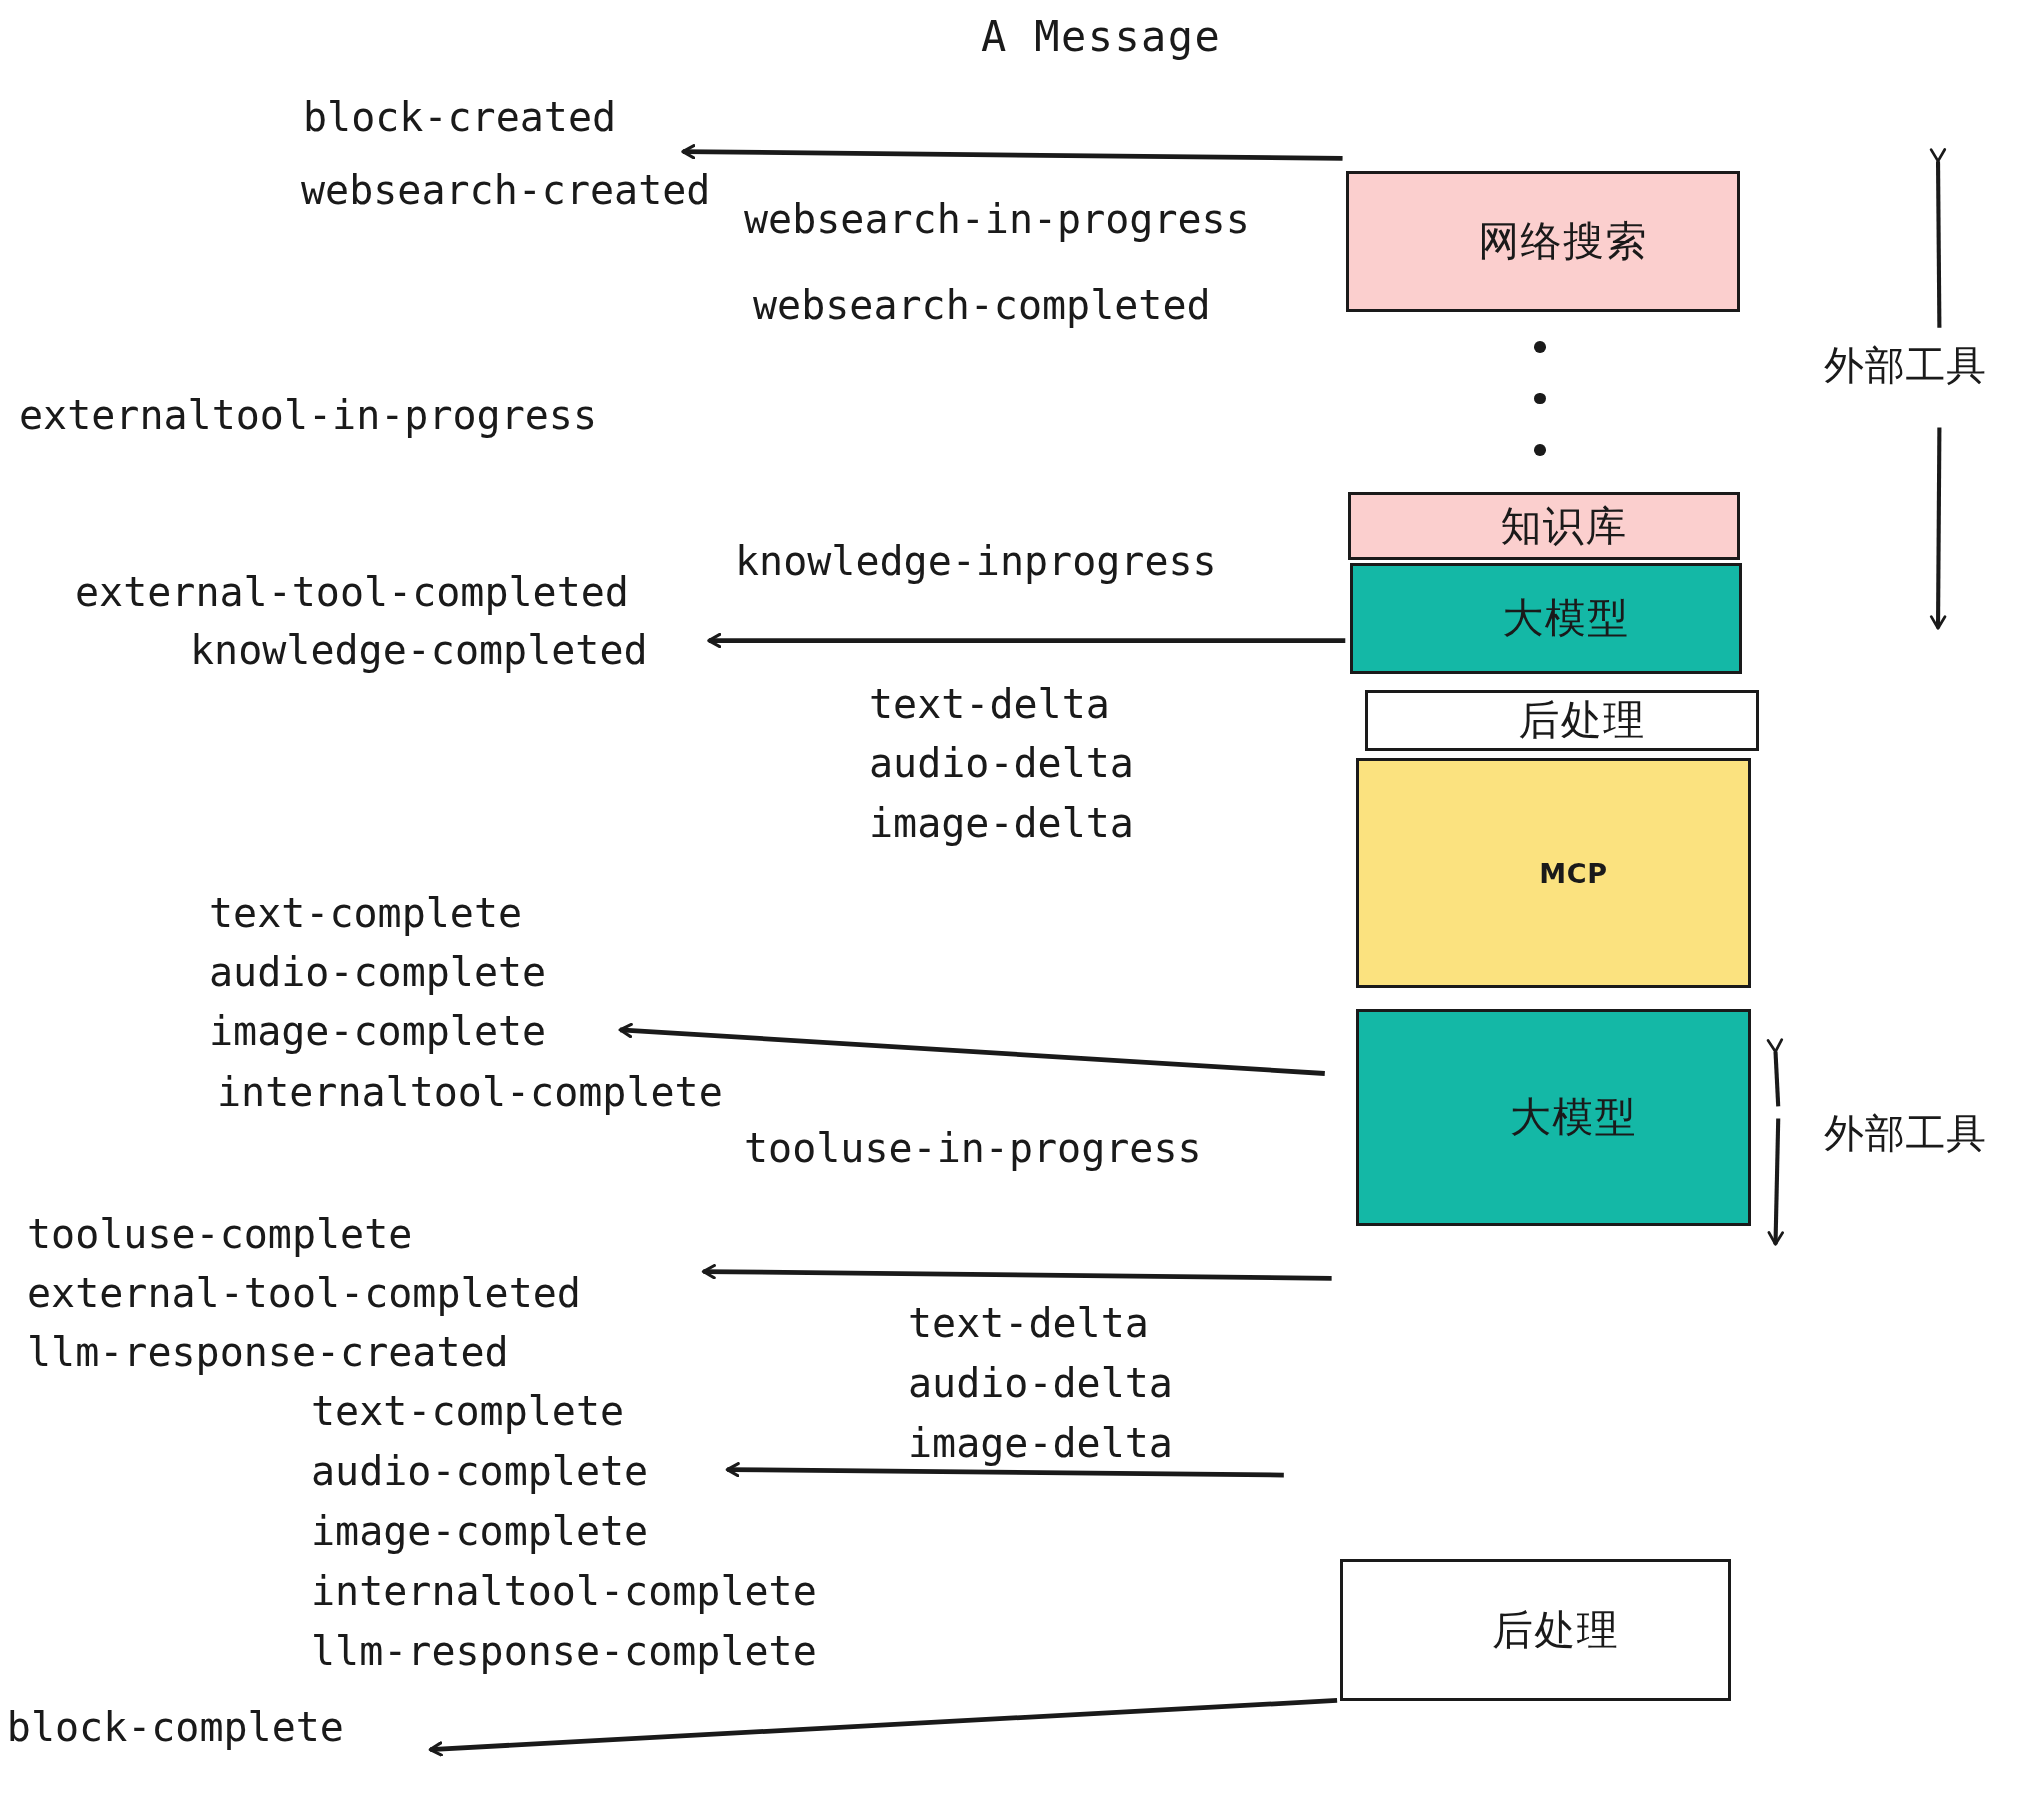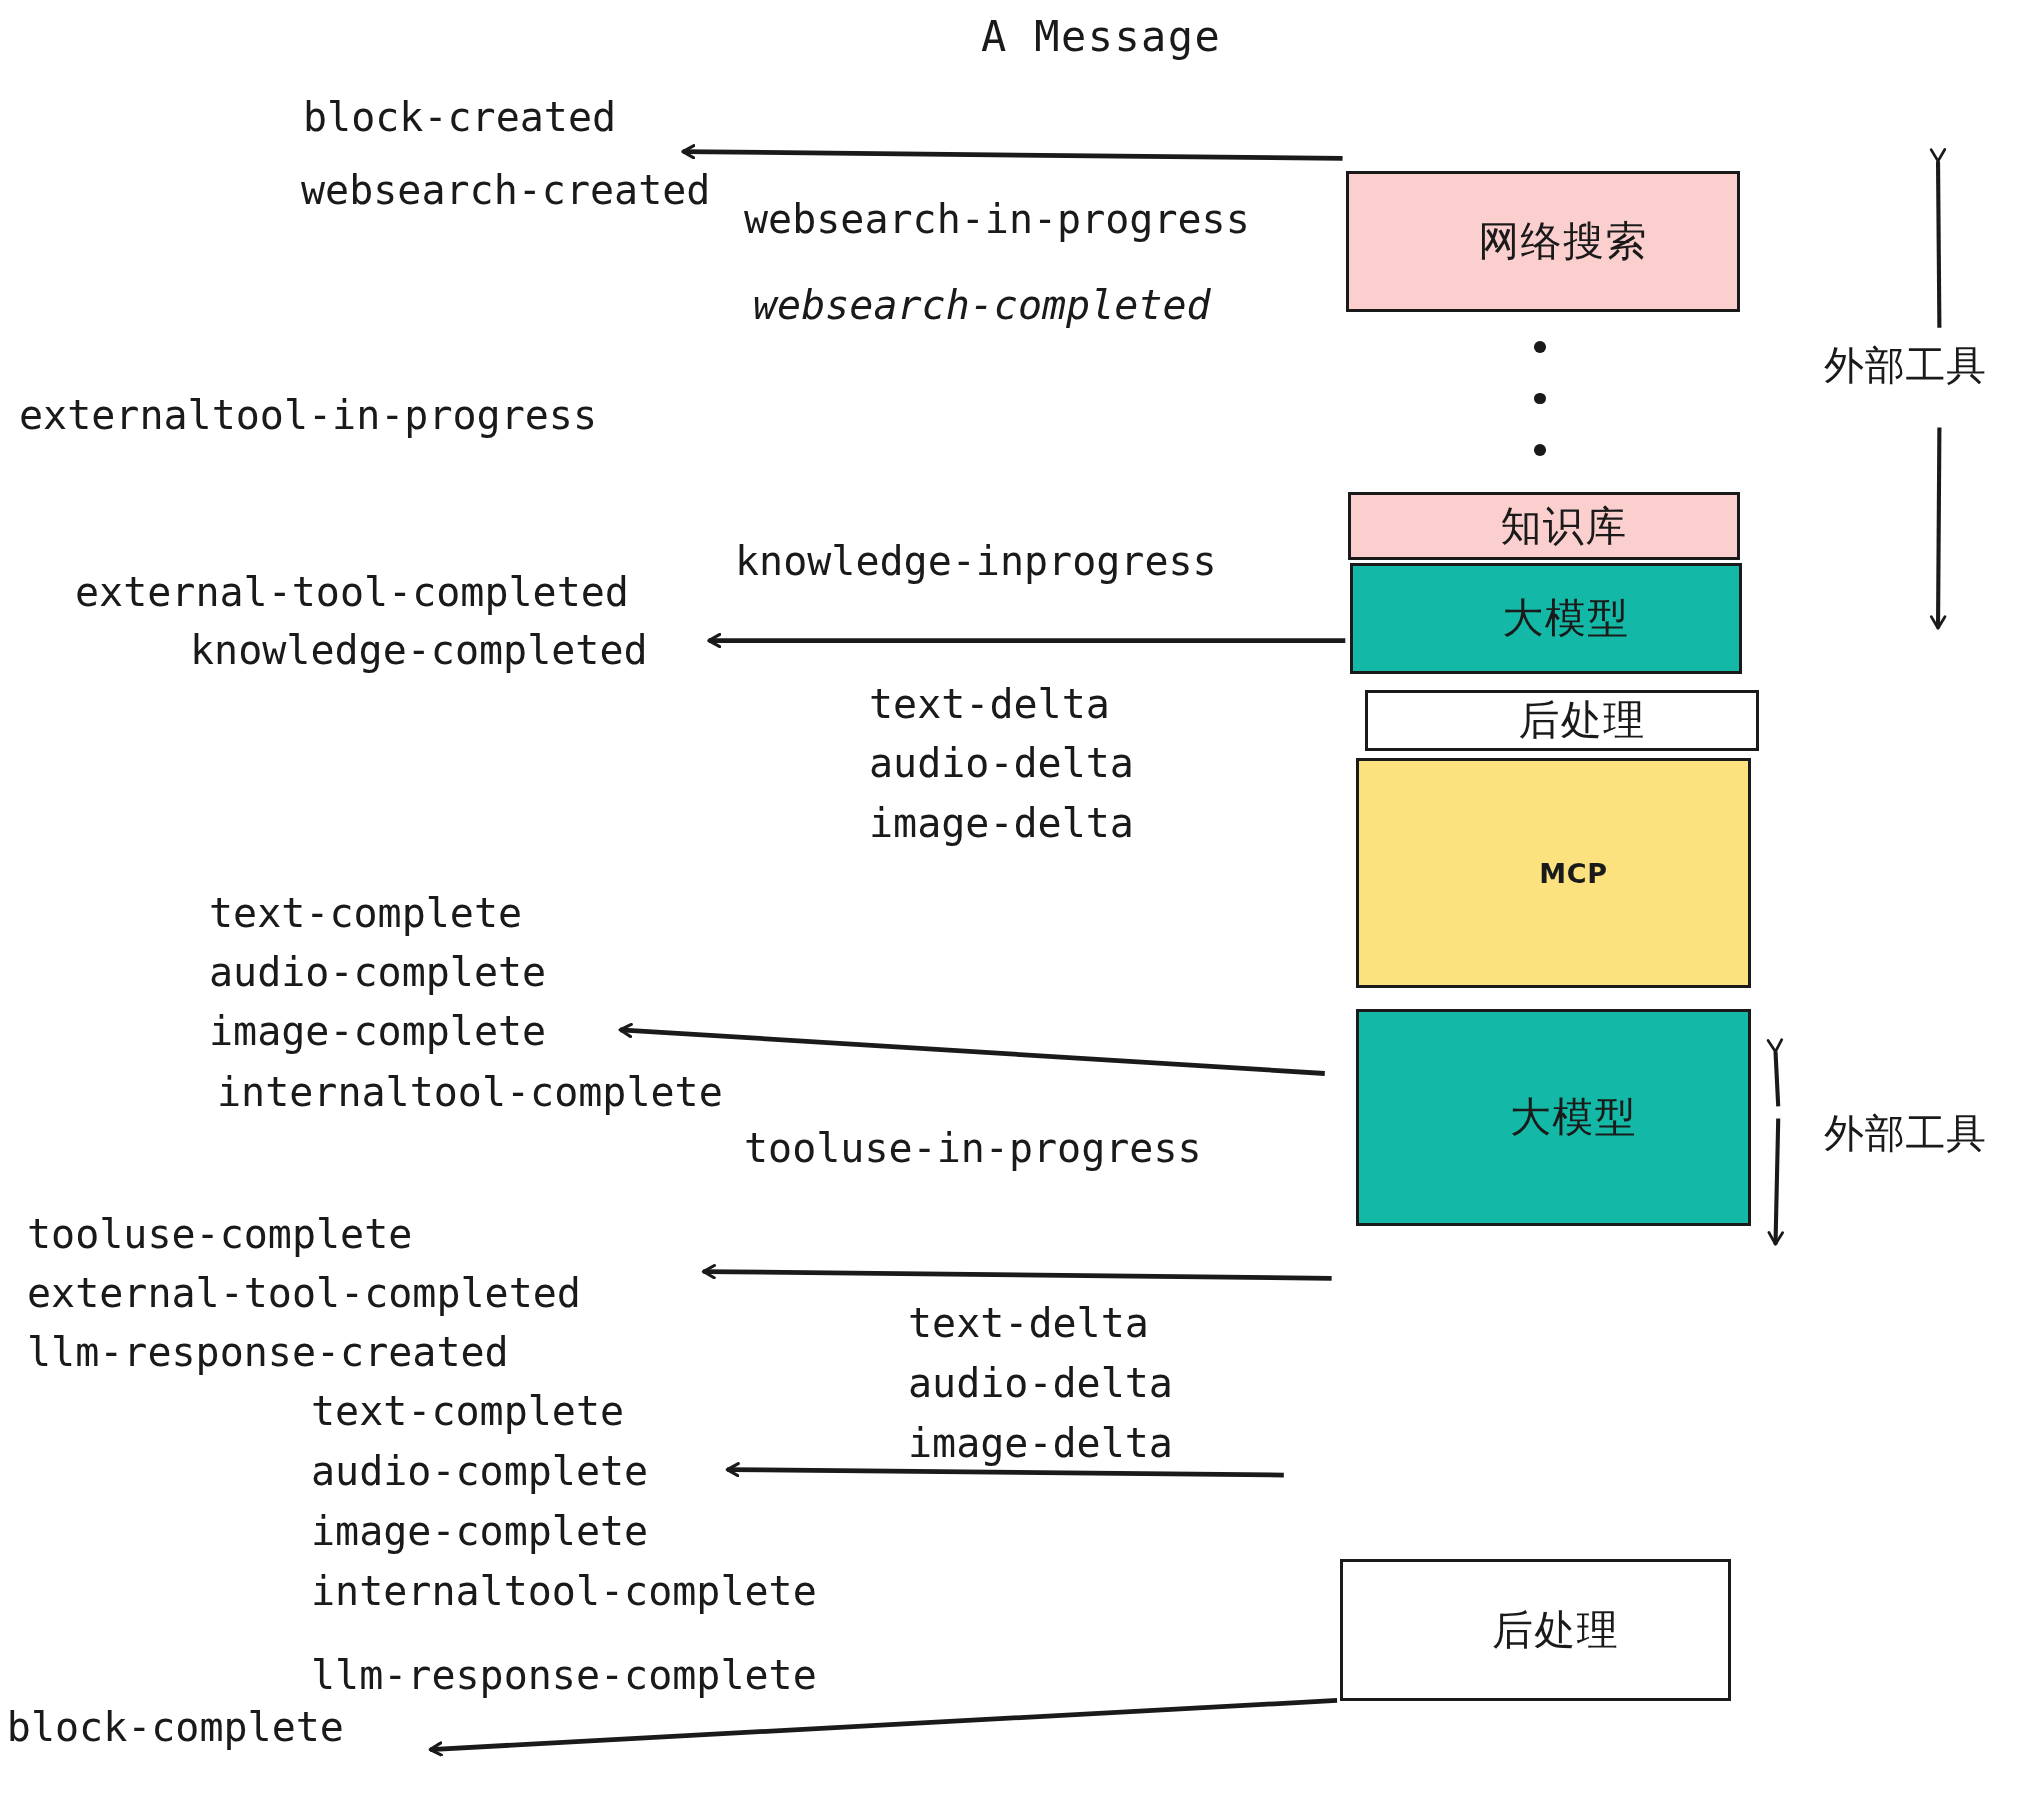--- a/index.html
+++ b/index.html
@@ -99,21 +99,21 @@
 </head>
 <body>
 
 <div id="canvas">
 
   <div class="title" style="left:981px; top:12.3px;">A Message</div>
 
   <div class="evt" style="left:303px; top:97px;">block-created</div>
   <div class="evt" style="left:301px; top:170px;">websearch-created</div>
   <div class="evt" style="left:744px; top:199px;">websearch-in-progress</div>
-  <div class="evt" style="left:753px; top:285px;font-style:italic;">websearch-completed</div>
+  <div class="evt" style="left:753px; top:285px;">websearch-completed</div>
   <div class="evt" style="left:19px;  top:395px;">externaltool-in-progress</div>
   <div class="evt" style="left:735px; top:541px;">knowledge-inprogress</div>
   <div class="evt" style="left:75px; top:572px;">external-tool-completed</div>
   <div class="evt" style="left:190px; top:630px;">knowledge-completed</div>
   <div class="evt" style="left:869px; top:684px;">text-delta</div>
   <div class="evt" style="left:869px; top:743px;">audio-delta</div>
   <div class="evt" style="left:869px; top:803px;">image-delta</div>
   <div class="evt" style="left:209px; top:893px;">text-complete</div>
   <div class="evt" style="left:209px; top:952px;">audio-complete</div>
   <div class="evt" style="left:209px; top:1011px;">image-complete</div>
@@ -122,21 +122,21 @@
   <div class="evt" style="left:27px;  top:1214px;">tooluse-complete</div>
   <div class="evt" style="left:27px;  top:1273px;">external-tool-completed</div>
   <div class="evt" style="left:27px;  top:1332px;">llm-response-created</div>
   <div class="evt" style="left:908px; top:1303px;">text-delta</div>
   <div class="evt" style="left:908px; top:1363px;">audio-delta</div>
   <div class="evt" style="left:908px; top:1423px;">image-delta</div>
   <div class="evt" style="left:311px; top:1391px;">text-complete</div>
   <div class="evt" style="left:311px; top:1451px;">audio-complete</div>
   <div class="evt" style="left:311px; top:1511px;">image-complete</div>
   <div class="evt" style="left:311px; top:1571px;">internaltool-complete</div>
-  <div class="evt" style="left:311px; top:1631px;margin-top:24px;">llm-response-complete</div>
+  <div class="evt" style="left:311px; top:1631px;">llm-response-complete</div>
   <div class="evt" style="left:6.8px;  top:1707px;">block-complete</div>
 
   <div class="box pink" style="left:1346px; top:171px;  width:394px; height:141px;">
     <span>网络搜索</span>
   </div>
 
   <div class="dots" style="left:1533px; top:341px; width:13.7px; height:115px;">
     <i></i>
       <i></i>
       <i></i>

